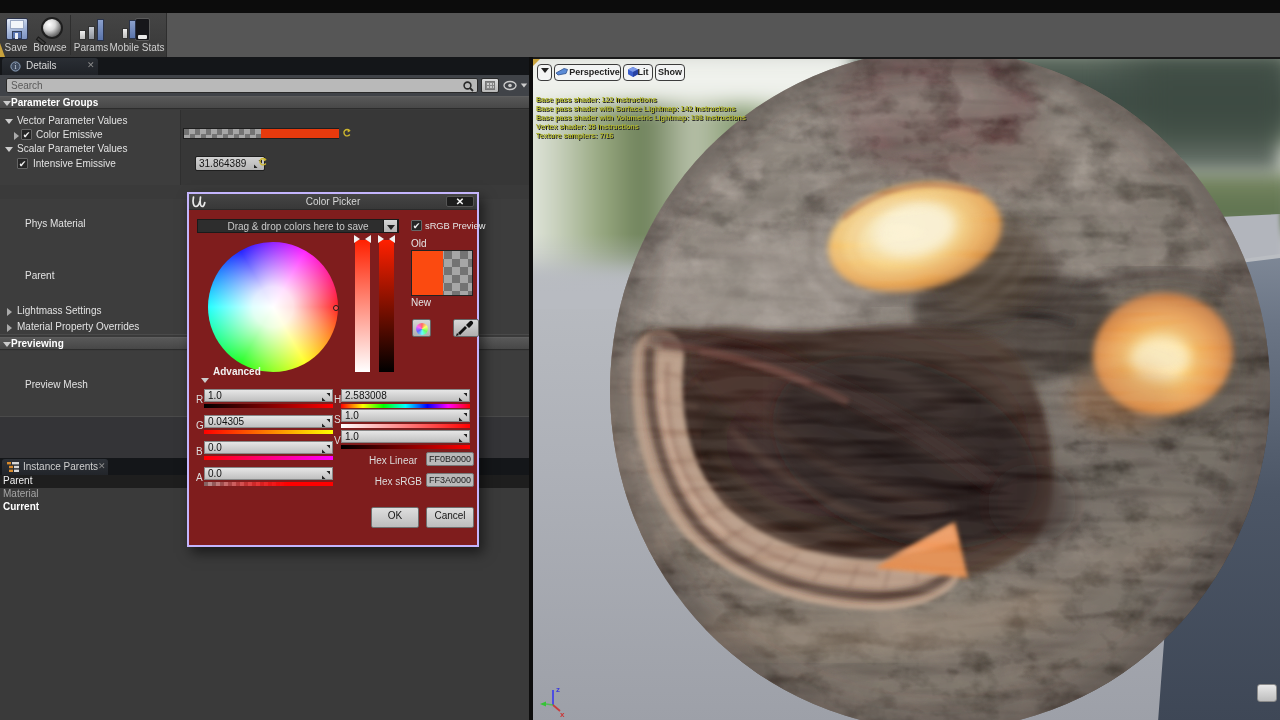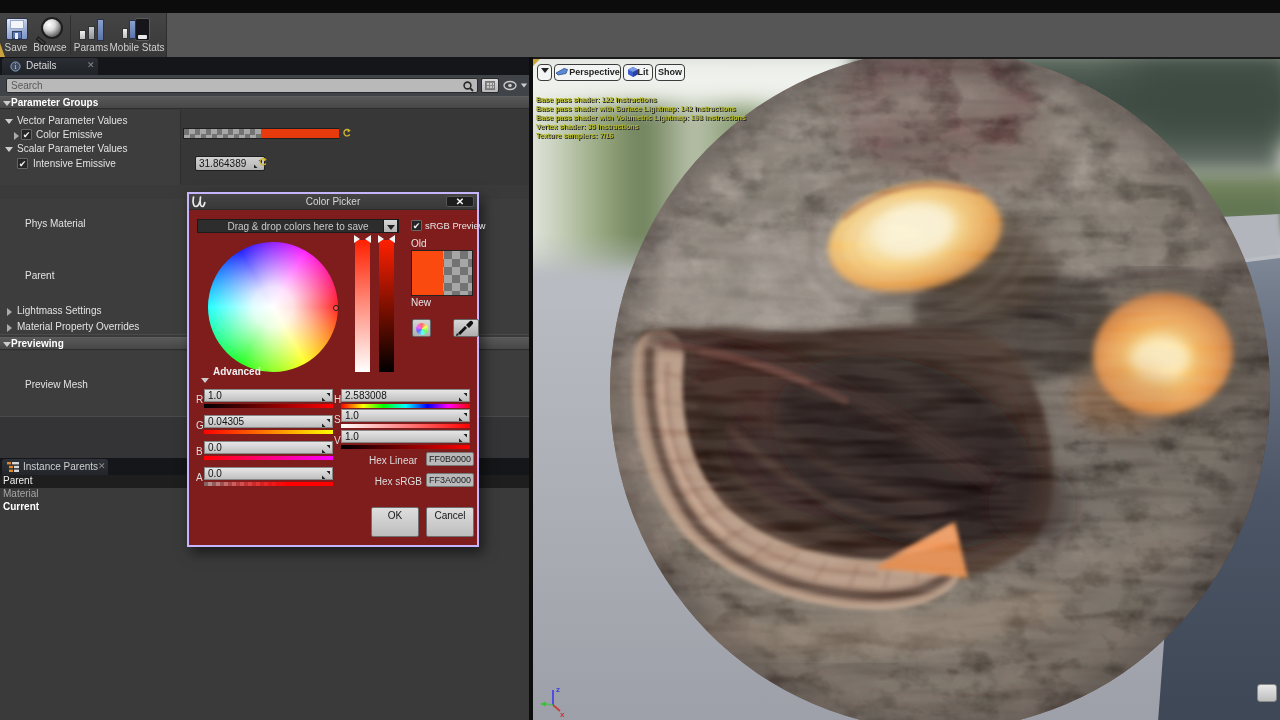--- a/index.html
+++ b/index.html
@@ -21,21 +21,21 @@
 .vbox{background:linear-gradient(#d2d2d2,#b4b4b4);border:1px solid #1f1f1f;border-radius:2px;color:#141414;font-size:10px;padding:1px 3px}
 #vp{left:533px;top:57px;width:747px;height:663px;overflow:hidden;background:#b4b7bd;border-top:2px solid #191919}
 .vpbtn{position:absolute;top:5px;height:17px;background:rgba(244,245,246,0.8);border:1px solid #3c3c3c;border-radius:4px;color:#222;font-weight:bold;font-size:9px;line-height:15px;text-align:center;white-space:nowrap}
 #stats{left:3px;top:36px;color:#aeb32a;font-size:7.2px;font-weight:bold;line-height:9px;text-shadow:1px 1px 0 #222;white-space:pre}
 #cpicker{left:187px;top:192px;width:292px;height:355px;background:#7f1d1d;border:2px solid #c4b5fd;box-shadow:4px 6px 12px rgba(0,0,0,0.55)}
 .slab{position:absolute;color:#dcdcdc;font-size:10px}
 .sbox{position:absolute;width:129px;height:13px;background:linear-gradient(#e6e6e6,#c0c0c0);border:1px solid #888;border-radius:0;color:#111;font-size:10px;padding:0 3px;line-height:11px}
 .strip{position:absolute;width:129px;height:4px}
 .spin{position:absolute;right:2px;top:3px;width:8px;height:8px}
 .hexbox{position:absolute;width:48px;height:14px;background:#b9b9b9;border:1px solid #777;border-radius:2px;color:#1c1c1c;font-size:9px;text-align:left;padding:0 2px;line-height:13px}
-.btn{position:absolute;width:48px;height:30px;background:linear-gradient(#dedede,#bdbdbd);border:1px solid #6f6f6f;border-radius:2px;color:#161616;font-size:10px;text-align:center;line-height:15px}
+.btn{position:absolute;width:48px;height:21px;background:linear-gradient(#dedede,#bdbdbd);border:1px solid #6f6f6f;border-radius:2px;color:#161616;font-size:10px;text-align:center;line-height:15px}
 .checker{background-image:conic-gradient(#a6a6a6 90deg,#737373 90deg 180deg,#a6a6a6 180deg 270deg,#737373 270deg)}
 </style></head><body>
 
 <div class="abs" id="menubar">
     <span style="left:8px">File</span>
     <span style="left:30px">Edit</span>
     <span style="left:57px">Asset</span>
     <span style="left:91px">Window</span>
     <span style="left:133px">Help</span>
   </div>

